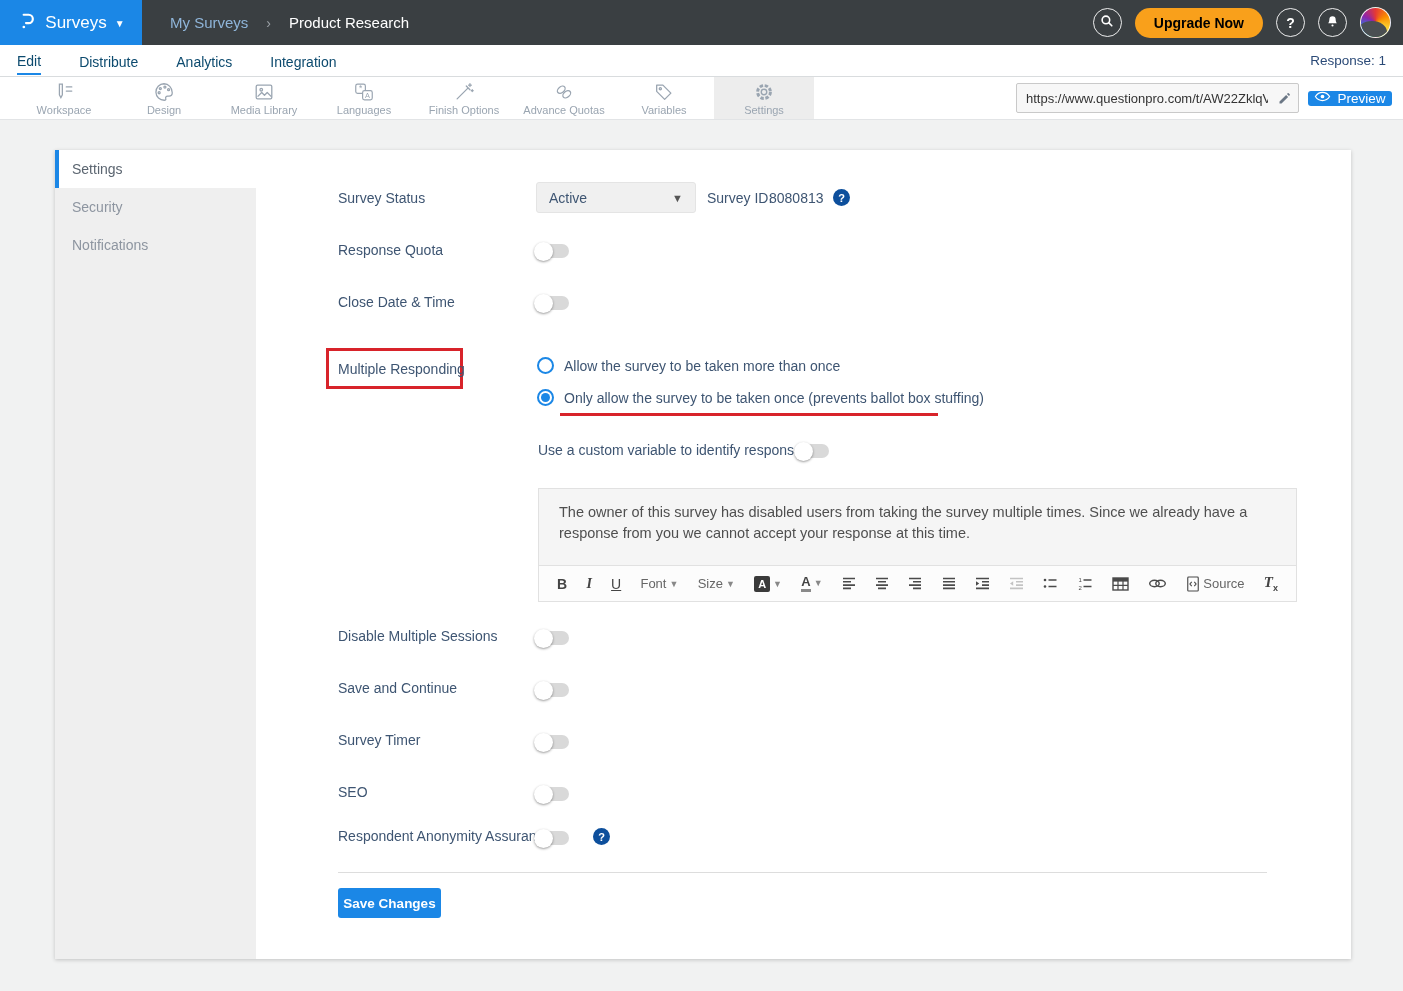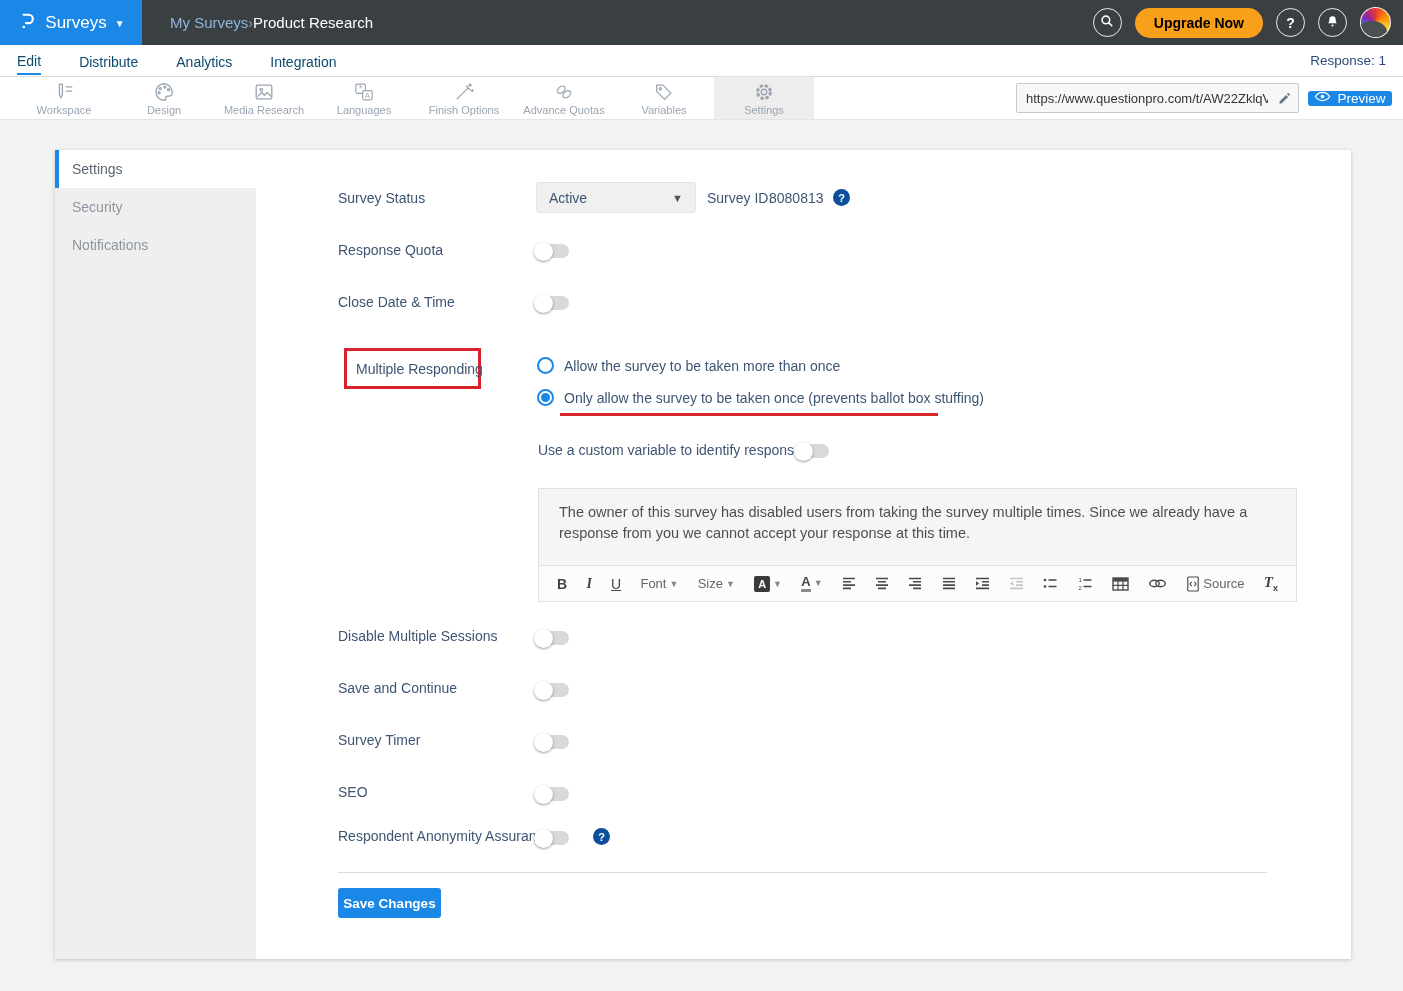--- a/index.html
+++ b/index.html
@@ -5,21 +5,21 @@
   * { margin:0; padding:0; box-sizing:border-box; }
   html,body { width:1403px; height:991px; overflow:hidden; background:#f1f2f2;
     font-family:"Liberation Sans", sans-serif; }
 
   
   .topbar { height:45px; background:#3a3f42; display:flex; align-items:center; }
   .logo-block { width:142px; height:45px; background:#1b87e6; display:flex; align-items:center;
     justify-content:center; gap:8px; color:#fff; cursor:pointer; }
   .logo-block .brand { font-size:17px; }
   .caret-w { font-size:10px; color:#fff; margin-top:2px; }
-  .breadcrumb { display:flex; align-items:center; margin-left:28px; gap:0; font-size:15px; }
+  .breadcrumb { display:flex; align-items:center; margin-left:28px; gap:18px; font-size:15px; }
   .crumb-parent { color:#8fb5d9; }
   .crumb-sep { color:#9aa0a5; font-size:14px; }
   .crumb-current { color:#ffffff; }
   .top-right { margin-left:auto; display:flex; align-items:center; gap:13px; padding-right:12px; }
   .circle-btn { width:29px; height:29px; border:1.6px solid rgba(255,255,255,.9); border-radius:50%;
     display:flex; align-items:center; justify-content:center; color:#fff; font-size:14px; font-weight:bold;
     background:transparent; cursor:pointer; }
   .upgrade-btn { background:#f9a01b; color:#000000; font-weight:bold; font-size:14px; border:none;
     border-radius:16px; height:30px; padding:0 19px; cursor:pointer; }
   .avatar { width:31px; height:31px; border-radius:50%; border:1.6px solid rgba(255,255,255,.9);
@@ -68,21 +68,21 @@
   .dropdown .dd-caret { margin-left:auto; font-size:11px; color:#555; }
 
   .help-badge { position:absolute; width:17px; height:17px; border-radius:50%; background:#0d4f9c;
     color:#fff; font-size:11px; font-weight:bold; display:flex; align-items:center; justify-content:center; cursor:pointer; }
 
   .toggle { position:absolute; width:33px; height:14px; background:#d9d9d9; border-radius:7px; cursor:pointer; }
   .toggle::before { content:''; position:absolute; left:-2px; top:-2.5px; width:19px; height:19px;
     background:#fff; border-radius:50%; box-shadow:0 1px 2.5px rgba(0,0,0,.4); }
 
   .red-box { position:absolute; left:70px; top:198px; width:137px; height:41px;
-    border:3px solid #d8232a; display:flex; align-items:center;margin-left:18px; }
+    border:3px solid #d8232a; display:flex; align-items:center; }
   .red-box .f-inner { font-size:14px; color:#3e5572; padding-left:9px; white-space:nowrap; }
   .red-underline { position:absolute; left:304px; top:263px; width:378px; height:3px; background:#d8232a; }
 
   .radio-row { position:absolute; display:flex; align-items:center; gap:10px; cursor:pointer; }
   .radio-circle { width:17px; height:17px; border:2px solid #1b87e6; border-radius:50%; background:#fff;
     display:flex; align-items:center; justify-content:center; flex-shrink:0; }
   .radio-circle.checked::after { content:''; width:9px; height:9px; border-radius:50%; background:#1b87e6; }
   .radio-label { font-size:14px; color:#3e5572; white-space:nowrap; }
 
   .editor { position:absolute; left:282px; top:338px; width:759px; border:1px solid #e1e1e1; }
@@ -180,21 +180,21 @@
     <span class="t-label">Design</span>
   </div>
   <div class="tool">
     <span>
       <svg width="22" height="22" viewBox="0 0 24 24" fill="none" stroke="#9aa5b1" stroke-width="1.4" stroke-linejoin="round">
         <rect x="3.5" y="4.5" width="17" height="15" rx="1.5"></rect>
           <circle cx="9" cy="9.5" r="1.4"></circle>
           <path d="M5 17l4.5-4.5 3 3 3-3L20 17"></path>
       </svg>
     </span>
-    <span class="t-label">Media Research</span>
+    <span class="t-label">Media Library</span>
   </div>
   <div class="tool">
     <span>
       <svg width="22" height="22" viewBox="0 0 24 24" fill="none" stroke="#9aa5b1" stroke-width="1.3">
         <rect x="3" y="3.5" width="10.5" height="10" rx="2" fill="#fff"></rect>
         <text x="8.2" y="11" font-size="9" fill="#9aa5b1" stroke="none" text-anchor="middle">*</text>
         <rect x="10.5" y="10.5" width="10.5" height="10" rx="2" fill="#fff"></rect>
         <text x="15.8" y="18.3" font-size="8" fill="#9aa5b1" stroke="none" text-anchor="middle">A</text>
       </svg>
     </span>

